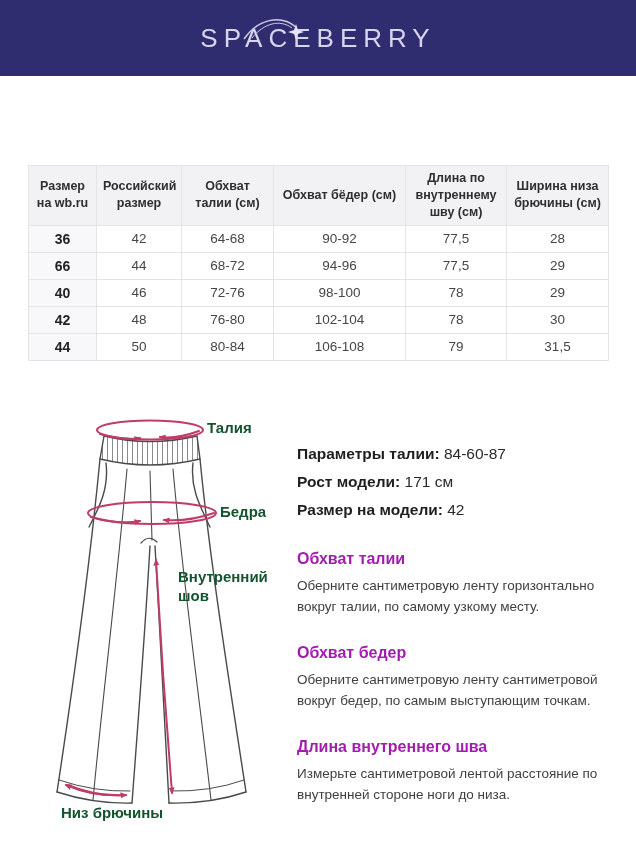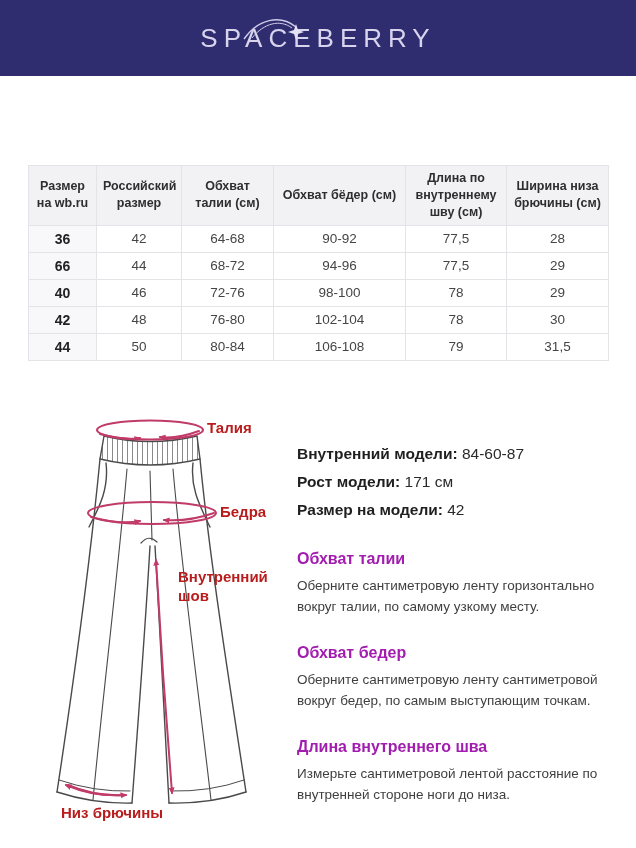--- a/index.html
+++ b/index.html
@@ -34,21 +34,21 @@
     background:#ffffff; height:27px; font-size:13.5px; color:#454545; padding:2px 4px;
   }
   table.size-table td.first-col {
     background:#f8f8fa; font-weight:700; font-size:14px; color:#222;
   }
 
   
   .figure { position:absolute; left:30px; top:403px; width:262px; height:435px; }
   .figure svg { position:absolute; left:0; top:0; }
   .fig-label {
-    position:absolute; font-weight:700; color:#b91c1c; font-size:15px; line-height:1.25;
+    position:absolute; font-weight:700; color:#14532d; font-size:15px; line-height:1.25;
   }
   .lbl-waist  { left:177px; top:16px; }
   .lbl-hips   { left:190px; top:100px; }
   .lbl-inseam { left:148px; top:165px; width:96px; }
   .lbl-hem    { left:31px;  top:401px; white-space:nowrap; }
 
   .info-col { position:absolute; left:297px; top:440px; width:318px; }
   .model-line { font-size:15.5px; line-height:28px; color:#1f1f1f; }
   .model-line .ml-label { font-weight:700; }
   .model-line .ml-value { font-weight:400; color:#2a2a2a; }
@@ -191,21 +191,21 @@
 
     <span class="fig-label lbl-waist">Талия</span>
     <span class="fig-label lbl-hips">Бедра</span>
     <span class="fig-label lbl-inseam">Внутренний шов</span>
     <span class="fig-label lbl-hem">Низ брючины</span>
   </div>
 
   <div class="info-col">
     <div class="model-params">
       <div class="model-line">
-        <span class="ml-label">Внутренний модели:</span>
+        <span class="ml-label">Параметры талии:</span>
         <span class="ml-value">84-60-87</span>
       </div>
       <div class="model-line">
         <span class="ml-label">Рост модели:</span>
         <span class="ml-value">171 см</span>
       </div>
       <div class="model-line">
         <span class="ml-label">Размер на модели:</span>
         <span class="ml-value">42</span>
       </div>

